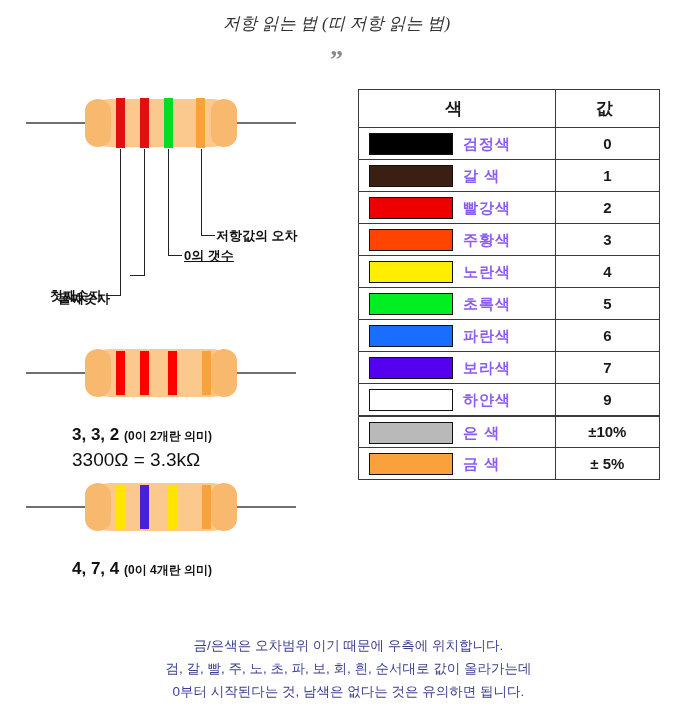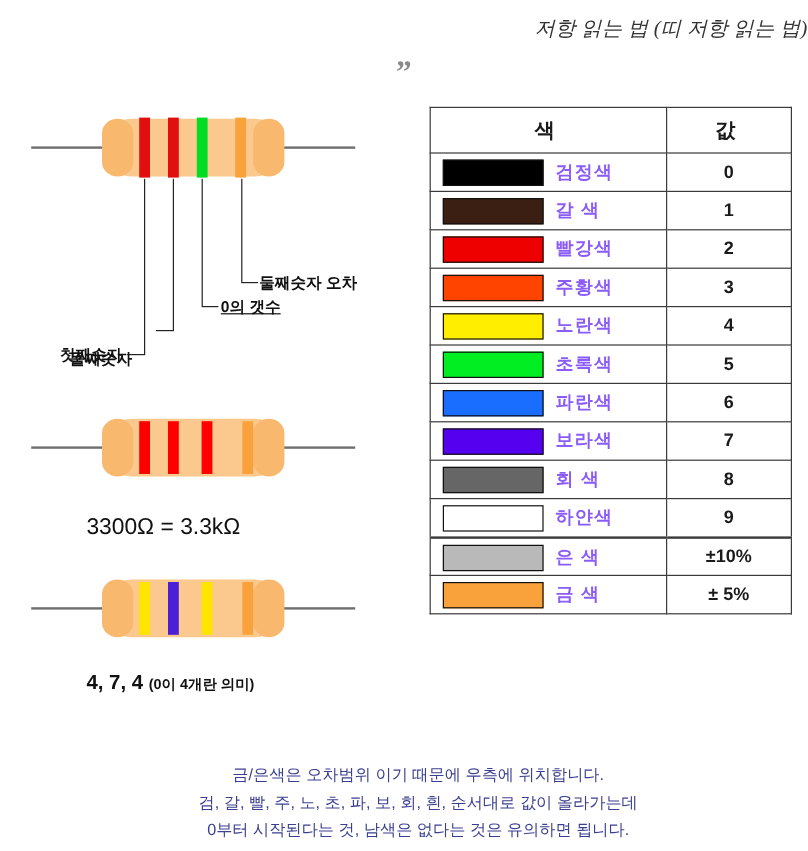--- a/index.html
+++ b/index.html
@@ -6,21 +6,21 @@
   html, body { margin:0; padding:0; }
   body {
     width: 673px; height: 709px;
     background: #ffffff;
     font-family: "Liberation Sans", sans-serif;
     color: #1a1a1a;
     position: relative;
     overflow: hidden;
   }
   .title {
-    text-align: right;
+    text-align: center;
     font-family: "Liberation Serif", serif;
     font-style: italic;
     font-size: 17px;
     color: #333;
     padding-top: 12px;
     letter-spacing: 0.2px;
   }
   .quote {
     text-align: center;
     font-family: "Liberation Serif", serif;
@@ -183,38 +183,42 @@
 
     <div class="leader v" style="left:168px; top:76px;  height:106px;"></div>
     <div class="leader h" style="left:168px; top:182px; width:14px;"></div>
 
     <div class="leader v" style="left:144px; top:76px;  height:126px;"></div>
     <div class="leader h" style="left:130px; top:202px; width:15px;"></div>
 
     <div class="leader v" style="left:120px; top:76px;  height:146px;"></div>
     <div class="leader h" style="left:106px; top:222px; width:15px;"></div>
 
-    <div class="callout" style="left:216px; top:154px;">둘째숫자 오차</div>
+    <div class="callout" style="left:216px; top:154px;">저항값의 오차</div>
     <div class="callout" style="left:184px; top:174px;text-decoration:underline;">0의 갯수</div>
     <div class="callout" style="left:58px;  top:194px;margin-top:23px;">둘째숫자</div>
     <div class="callout" style="left:38px;  top:214px;margin-left:12px;">첫째숫자</div>
 
     <div class="resistor-wrap" style="left:78px; top:270px;">
       <div class="resistor">
         <div class="lead left"></div>
         <div class="lead right"></div>
         <div class="body"></div>
         <div class="band" style="left:38px;  background:#ff0000;"></div>
         <div class="band" style="left:62px;  background:#ff0000;"></div>
         <div class="band" style="left:90px;  background:#ff0000;"></div>
         <div class="band" style="left:124px; background:#f9a23b;"></div>
       </div>
     </div>
 
     <div class="calc" style="left:72px; top:352px;">
+      <div class="line1">
+        <span>3, 3, 2</span>
+        <span class="note">(0이 2개란 의미)</span>
+      </div>
       <div class="line2">3300Ω = 3.3kΩ</div>
     </div>
 
     <div class="resistor-wrap" style="left:78px; top:404px;">
       <div class="resistor">
         <div class="lead left"></div>
         <div class="lead right"></div>
         <div class="body"></div>
         <div class="band" style="left:38px;  background:#ffe400;"></div>
         <div class="band" style="left:62px;  background:#4a1fd6;"></div>
@@ -292,27 +296,20 @@
         </tr>
         <tr>
           <td class="c-swatch">
             <span class="sw" style="background:#5500ee;"></span>
             <span class="cname">보라색</span>
           </td>
           <td class="c-val">7</td>
         </tr>
         <tr>
           <td class="c-swatch">
-            <span class="sw" style="background:#666666;"></span>
-            <span class="cname">회 색</span>
-          </td>
-          <td class="c-val">8</td>
-        </tr>
-        <tr>
-          <td class="c-swatch">
             <span class="sw" style="background:#ffffff;"></span>
             <span class="cname">하얀색</span>
           </td>
           <td class="c-val">9</td>
         </tr>
         <tr class="sep">
           <td class="c-swatch">
             <span class="sw" style="background:#b9b9b9;"></span>
             <span class="cname">은 색</span>
           </td>

